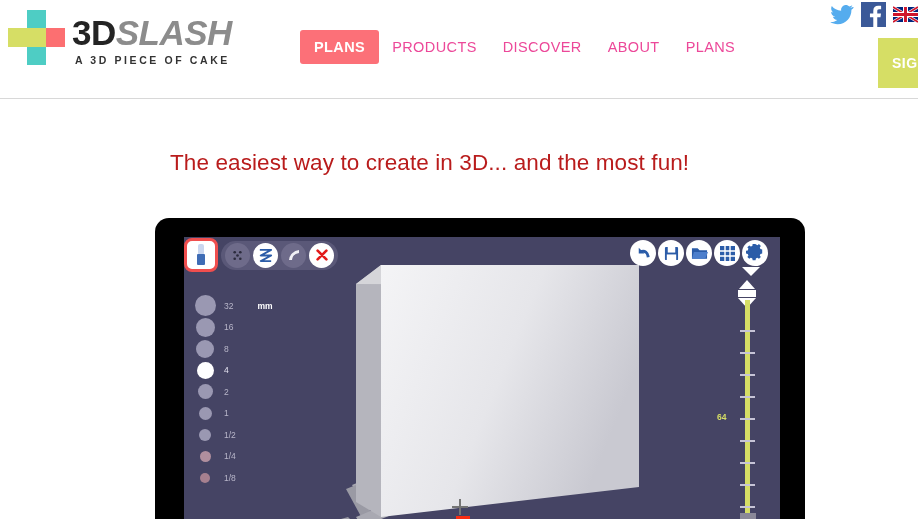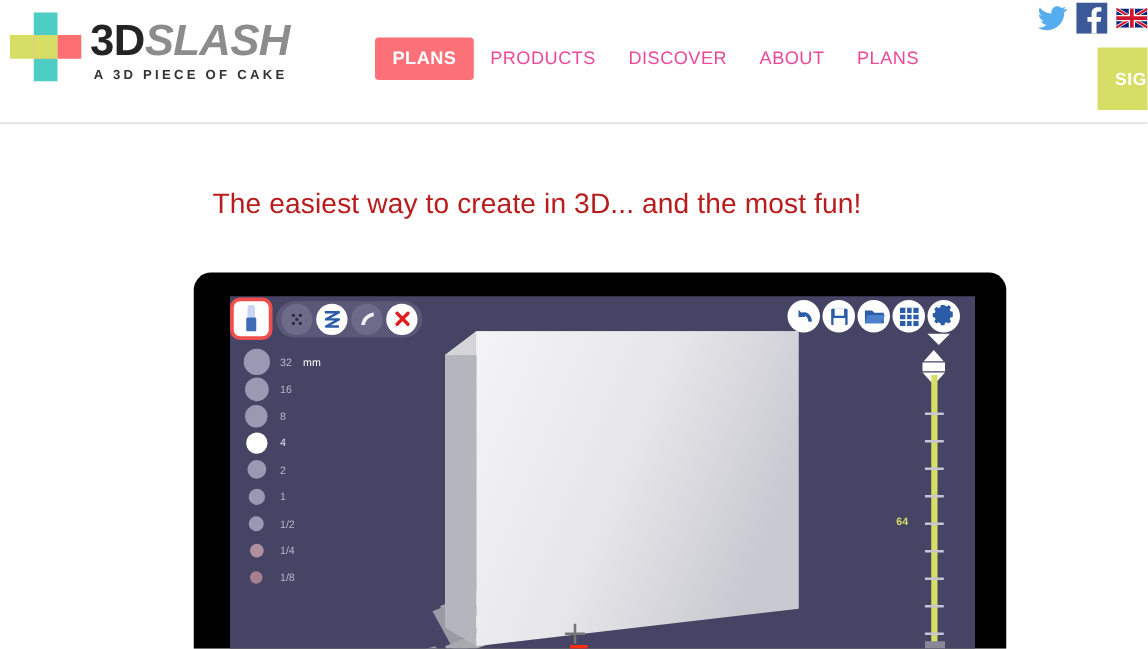--- a/index.html
+++ b/index.html
@@ -128,31 +128,31 @@
   .tbtn {
     width: 25px; height: 25px; border-radius: 50%;
     display: flex; align-items: center; justify-content: center;
     cursor: pointer;
   }
   .tbtn.dim { background: #6e6b8a; }
   .tbtn.lite { background: #ffffff; }
 
   
   .scale {
-    position: absolute; left: 8px; top: 42px;
+    position: absolute; left: 8px; top: 58px;
   }
   .scale-row {
     display: flex; align-items: center; height: 21.5px;
   }
   .scale-dot-wrap { width: 26px; display:flex; justify-content:center; align-items:center; }
   .scale-dot { border-radius: 50%; background: #9a98b2; cursor: pointer; }
   .scale-lab {
     margin-left: 6px; font-size: 8.5px; color: #b8b6c9; white-space: nowrap;
   }
-  .scale-unit { margin-left: 9px; font-size: 8.5px; color: #ffffff; font-weight: normal; }
+  .scale-unit { margin-left: 24px; font-size: 8.5px; color: #ffffff; font-weight: bold; }
 
   
   .tool-right {
     position: absolute; right: 12px; top: 3px;
     display: flex; align-items: center; gap: 2px;
   }
   .rbtn {
     width: 26px; height: 26px; border-radius: 50%; background: #ffffff;
     display:flex; align-items:center; justify-content:center; cursor: pointer;
   }

